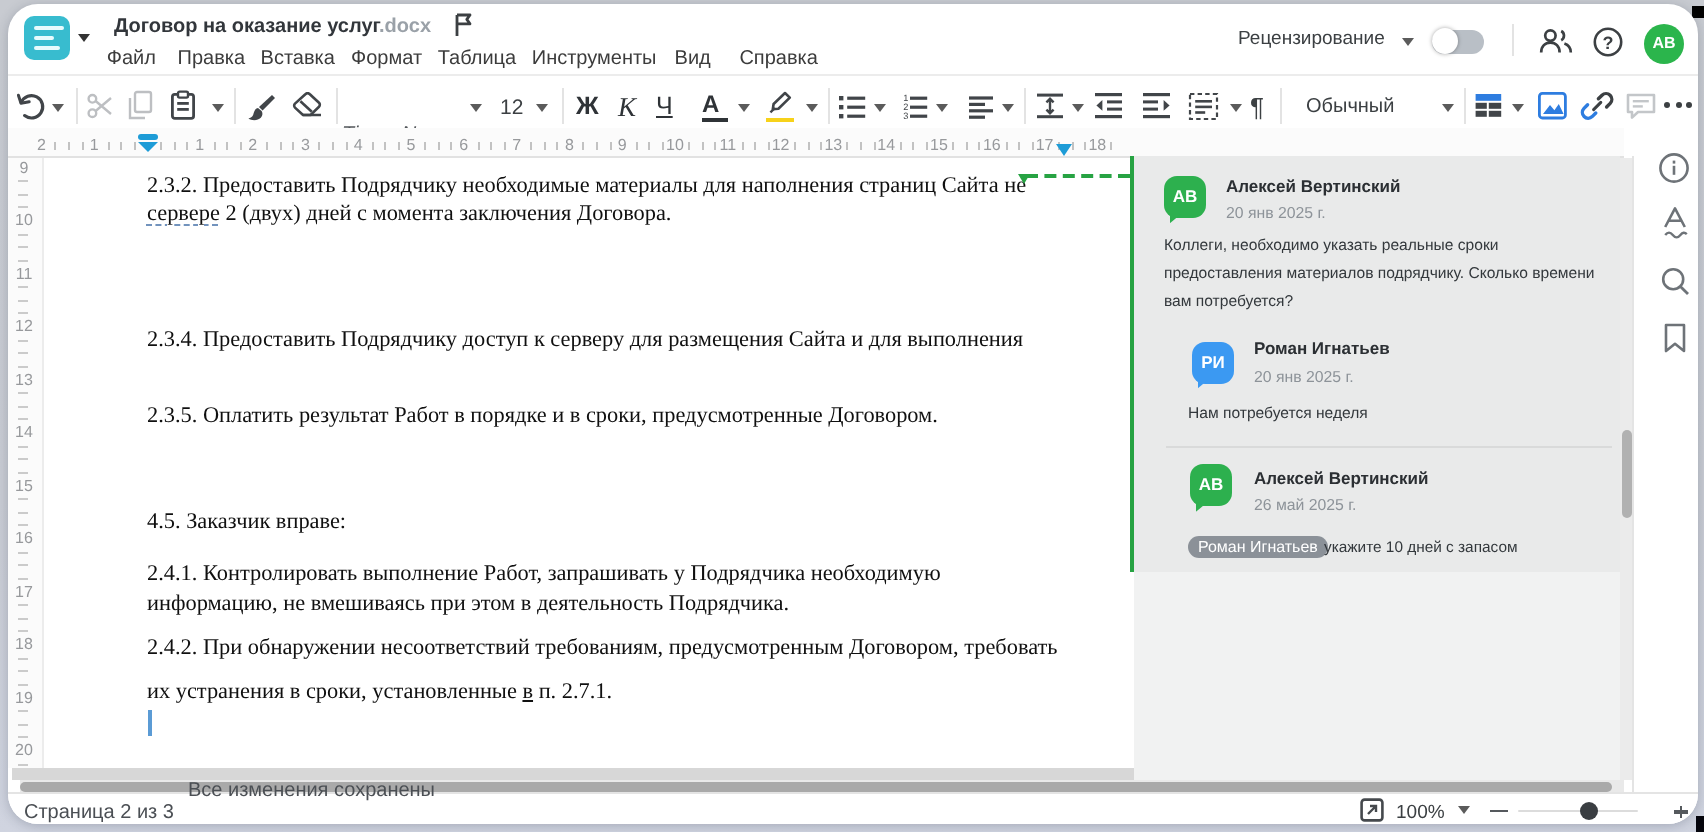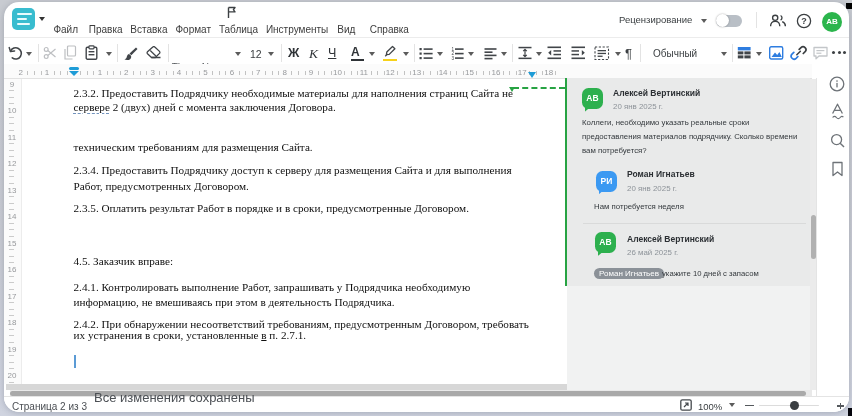--- a/index.html
+++ b/index.html
@@ -19,20 +19,21 @@
 
 <div class="abs" style="left:846px;top:3px;width:6px;height:5.5px;background:#000"></div>
 <div class="abs" style="left:848px;top:408px;width:4px;height:8px;background:#05050c"></div>
 <div class="win">
 <div class="abs" style="left:8px;top:6px;width:22.5px;height:21.5px;border-radius:5px;background:#38bccf">
       <div class="abs" style="left:5px;top:4.6px;width:15.4px;height:2.6px;background:#e8fbfd;border-radius:1.3px"></div>
       <div class="abs" style="left:5px;top:9.6px;width:10px;height:2.6px;background:#e8fbfd;border-radius:1.3px"></div>
       <div class="abs" style="left:5px;top:14.6px;width:13.2px;height:2.6px;background:#e8fbfd;border-radius:1.3px"></div>
     </div>
 <div class="caret" style="left:35px;top:15px;border-top-color:#333"></div>
+<div class="abs" style="left:53px;top:6px;font-size:10px;font-weight:bold;color:#32363b;white-space:nowrap">Договор на оказание услуг<span style="font-weight:bold;color:#9aa1a8">.docx</span></div>
 <svg class="ic" style="left:222px;top:4px" width="12" height="13" viewBox="0 0 12 13">
       <path d="M2.5 1.5 v10.5 M2.5 1.5 h6.5 l-1.6 2.2 1.6 2.2 h-6.5" fill="none" stroke="#3c4043" stroke-width="1.4" stroke-linejoin="round"></path>
     </svg>
 <div class="abs" style="left:615px;top:11.5px;font-size:9.5px;color:#3c4043;white-space:nowrap">Рецензирование</div>
 <div class="caret" style="left:697px;top:17px"></div>
 <div class="abs" style="left:712px;top:12.5px;width:26px;height:12px;border-radius:6px;background:#b9bfc6">
       <div class="abs" style="left:-0.5px;top:-0.5px;width:13px;height:13px;border-radius:50%;background:#fff;box-shadow:0 0 2px rgba(0,0,0,.35)"></div>
     </div>
 <div class="vdiv" style="left:752px;top:10px;height:16px"></div>
 <svg class="ic" style="left:765px;top:11px" width="18" height="15" viewBox="0 0 18 15">
@@ -321,29 +322,27 @@
     <div class="abs" style="left:5px;top:333.2px;width:5px;height:1px;background:#cbcbcb"></div>
     <div class="abs" style="left:5px;top:339.9px;width:5px;height:1px;background:#cbcbcb"></div>
     <div class="num" style="left:8px;top:346.5px;transform:translate(-50%,-50%)">19</div>
     <div class="abs" style="left:5px;top:353.1px;width:5px;height:1px;background:#cbcbcb"></div>
     <div class="abs" style="left:5px;top:359.8px;width:5px;height:1px;background:#cbcbcb"></div>
     <div class="abs" style="left:5px;top:366.4px;width:5px;height:1px;background:#cbcbcb"></div>
     <div class="num" style="left:8px;top:373.0px;transform:translate(-50%,-50%)">20</div>
     <div class="abs" style="left:5px;top:379.6px;width:5px;height:1px;background:#cbcbcb"></div>
 <div class="docline" style="left:69.5px;top:84.5px">2.3.2. Предоставить Подрядчику необходимые материалы для наполнения страниц Сайта не</div>
 <div class="docline" style="left:69.5px;top:98.9px"><span><span style="text-decoration:underline dashed #7293bd;text-underline-offset:2px">сервере</span> 2 (двух) дней с момента заключения Договора.</span></div>
-<div class="docline" style="left:69.5px;top:138.8px">техническим требованиям для размещения Сайта.</div>
 <div class="docline" style="left:69.5px;top:162.0px">2.3.4. Предоставить Подрядчику доступ к серверу для размещения Сайта и для выполнения</div>
-<div class="docline" style="left:69.5px;top:177.9px">Работ, предусмотренных Договором.</div>
 <div class="docline" style="left:69.5px;top:200.4px">2.3.5. Оплатить результат Работ в порядке и в сроки, предусмотренные Договором.</div>
 <div class="docline" style="left:69.5px;top:253.4px">4.5. Заказчик вправе:</div>
 <div class="docline" style="left:69.5px;top:278.6px">2.4.1. Контролировать выполнение Работ, запрашивать у Подрядчика необходимую</div>
 <div class="docline" style="left:69.5px;top:293.6px">информацию, не вмешиваясь при этом в деятельность Подрядчика.</div>
 <div class="docline" style="left:69.5px;top:315.9px">2.4.2. При обнаружении несоответствий требованиям, предусмотренным Договором, требовать</div>
-<div class="docline" style="left:69.5px;top:327px">их устранения в сроки, установленные <u>в</u> п. 2.7.1.</div>
+<div class="docline" style="left:69.5px;top:338px">их устранения в сроки, установленные <u>в</u> п. 2.7.1.</div>
 <div class="abs" style="left:69.5px;top:353px;width:2px;height:12.5px;background:#5b9bd5"></div>
 <div class="abs" style="left:509px;top:85.3px;width:52px;height:0;border-top:2px dashed #27a343"></div>
 <div class="abs" style="left:504.5px;top:84.6px;width:0;height:0;border-left:3.8px solid transparent;border-right:3.8px solid transparent;border-top:5px solid #27a343"></div>
 <div class="abs" style="left:563px;top:77px;width:243px;height:311px;background:#f1f2f2"></div>
 <div class="abs" style="left:563px;top:76px;width:243px;height:207.5px;background:#e9eaea"></div>
 <div class="abs" style="left:561px;top:76px;width:2.2px;height:207.5px;background:#27a343"></div>
 <div class="abs" style="left:578px;top:86px;width:21px;height:21px;border-radius:6.5px;background:#2db04e;color:#fff;font-size:8.5px;font-weight:bold;text-align:center;line-height:21px">АВ<div class="abs" style="left:2.5px;top:19px;width:6px;height:5px;background:#2db04e;clip-path:polygon(0 0,100% 0,0 100%)"></div></div>
 <div class="cm-name" style="left:609px;top:85.5px">Алексей Вертинский</div>
 <div class="cm-date" style="left:609px;top:99.5px">20 янв 2025 г.</div>
 <div class="cm-body" style="left:578px;top:114px">Коллеги, необходимо указать реальные сроки<br>предоставления материалов подрядчику. Сколько времени<br>вам потребуется?</div>
@@ -371,21 +370,21 @@
     </svg>
 <svg class="ic" style="left:826px;top:131px" width="15" height="15" viewBox="0 0 15 15">
       <circle cx="6.6" cy="6.6" r="5" fill="none" stroke="#6e7378" stroke-width="1.3"></circle>
       <path d="M10.2 10.2 L14 14" stroke="#6e7378" stroke-width="1.4"></path>
     </svg>
 <svg class="ic" style="left:827px;top:159px" width="13" height="16" viewBox="0 0 13 16">
       <path d="M2 1.5 h9 v13 l-4.5-3.6 L2 14.5z" fill="none" stroke="#6e7378" stroke-width="1.3" stroke-linejoin="round"></path>
     </svg>
 <div class="abs" style="left:0;top:394px;width:845px;height:16px;background:#fff;border-top:1px solid #e4e4e4"></div>
 <div class="abs" style="left:8px;top:399px;font-size:10px;color:#4b4f54;white-space:nowrap">Страница 2 из 3</div>
-<div class="abs" style="left:90px;top:388px;font-size:13px;color:#4b4f54;white-space:nowrap">Все изменения сохранены</div>
+<div class="abs" style="left:90px;top:388px;font-size:10px;color:#4b4f54;white-space:nowrap">Все изменения сохранены</div>
 <svg class="ic" style="left:676px;top:397px" width="12" height="12" viewBox="0 0 12 12">
       <rect x="0.8" y="0.8" width="10.4" height="10.4" rx="1.5" fill="none" stroke="#45494d" stroke-width="1.3"></rect>
       <path d="M4 8 L8 4 M5 4 h3 v3" stroke="#45494d" stroke-width="1.2" fill="none"></path>
     </svg>
 <div class="abs" style="left:694px;top:399px;font-size:9.5px;color:#3c4043">100%</div>
 <div class="caret" style="left:725px;top:401px"></div>
 <div class="abs" style="left:741px;top:402.5px;width:9px;height:1.6px;background:#55595d"></div>
 <div class="abs" style="left:755px;top:402.8px;width:60px;height:1.6px;border-radius:1px;background:#dcdcdc"></div>
 <div class="abs" style="left:786px;top:399px;width:9px;height:9px;border-radius:50%;background:#3a3e42"></div>
 <div class="abs" style="left:833px;top:400.5px;width:6.5px;height:6.5px">

